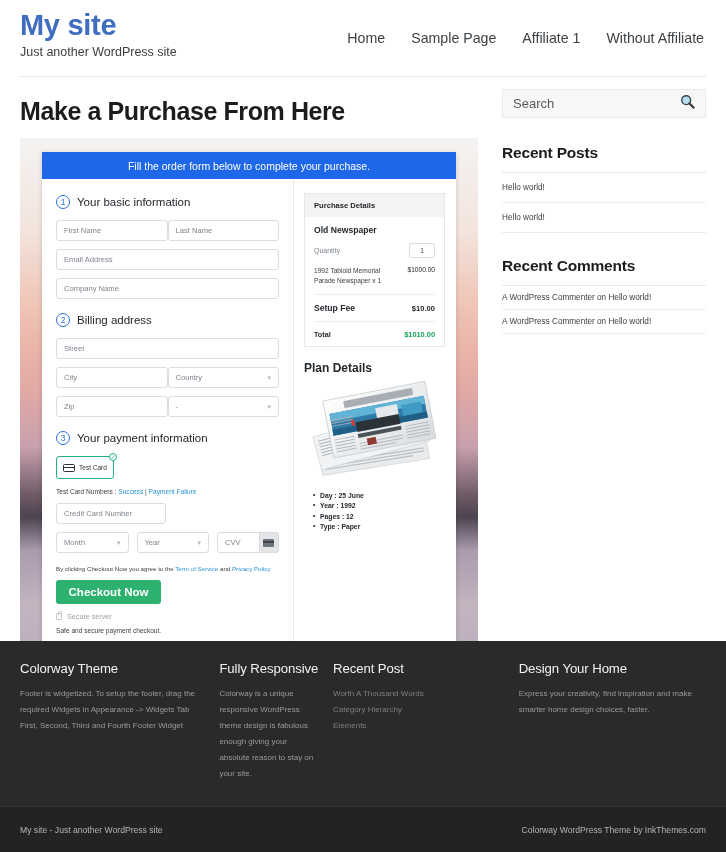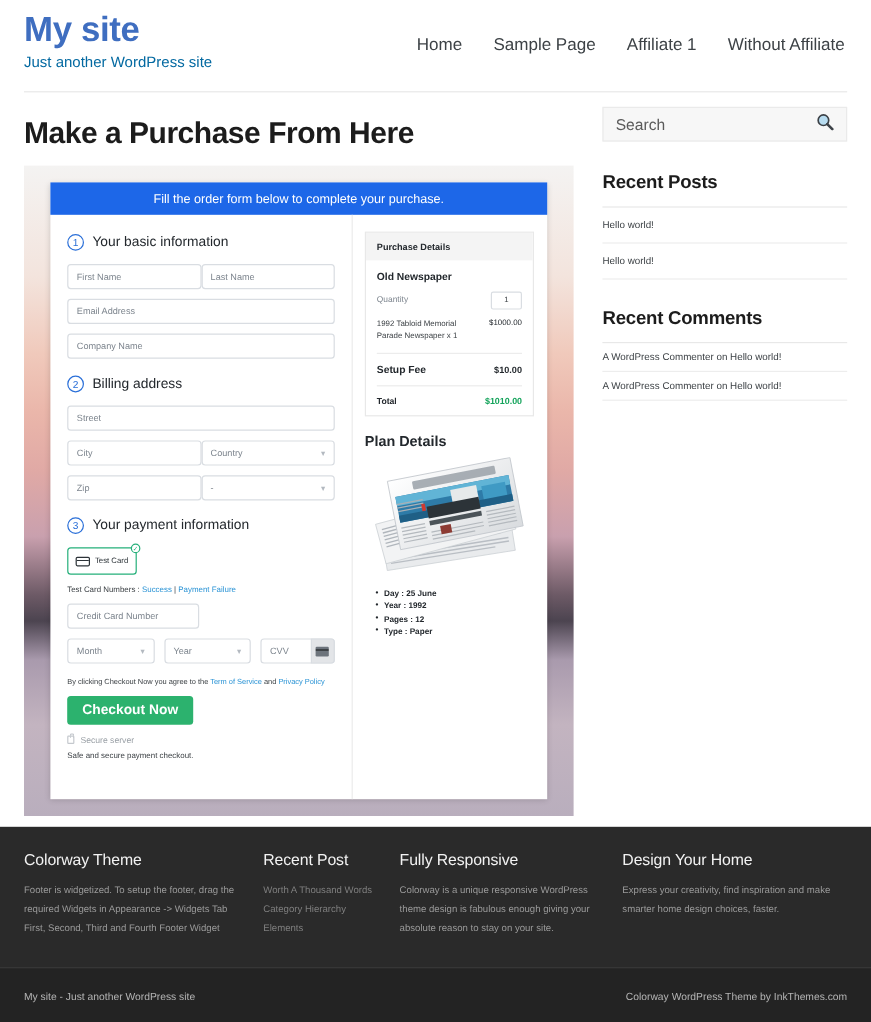--- a/index.html
+++ b/index.html
@@ -23,21 +23,21 @@
   .brand { padding-top: 10px; }
   .brand-title {
     font-size: 29px;
     font-weight: bold;
     color: #3f6ec0;
     letter-spacing: -0.3px;
     line-height: 1.05;
   }
   .brand-tagline {
     font-size: 12.5px;
-    color: #0369a1;
+    color: #404040;
     margin-top: 5px;
   }
   .main-nav {
     display: flex;
     gap: 26px;
     padding-top: 30px;
     padding-right: 2px;
   }
   .nav-link {
     font-size: 14.2px;
@@ -607,32 +607,32 @@
     </aside>
   </div>
 
   <footer class="site-footer">
     <div class="footer-main">
       <div class="fcol">
         <div class="fcol-title">Colorway Theme</div>
         <div class="fcol-text">Footer is widgetized. To setup the footer, drag the required Widgets in Appearance -&gt; Widgets Tab First, Second, Third and Fourth Footer Widget</div>
       </div>
       <div class="fcol">
+        <div class="fcol-title">Fully Responsive</div>
+        <div class="fcol-text">Colorway is a unique responsive WordPress theme design is fabulous enough giving your absolute reason to stay on your site.</div>
+      </div>
+      <div class="fcol">
         <div class="fcol-title">Recent Post</div>
         <ul class="fcol-list">
           <li>Worth A Thousand Words</li>
           <li>Category Hierarchy</li>
           <li>Elements</li>
         </ul>
       </div>
       <div class="fcol">
-        <div class="fcol-title">Fully Responsive</div>
-        <div class="fcol-text">Colorway is a unique responsive WordPress theme design is fabulous enough giving your absolute reason to stay on your site.</div>
-      </div>
-      <div class="fcol">
         <div class="fcol-title">Design Your Home</div>
         <div class="fcol-text">Express your creativity, find inspiration and make smarter home design choices, faster.</div>
       </div>
     </div>
     <div class="footer-bottom">
       <span>My site - Just another WordPress site</span>
       <span>Colorway WordPress Theme by InkThemes.com</span>
     </div>
   </footer>
 

